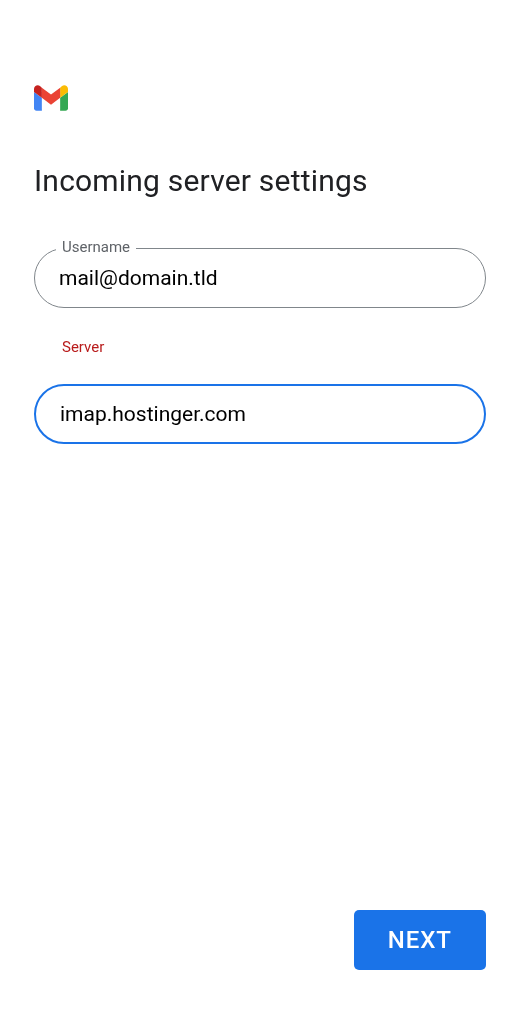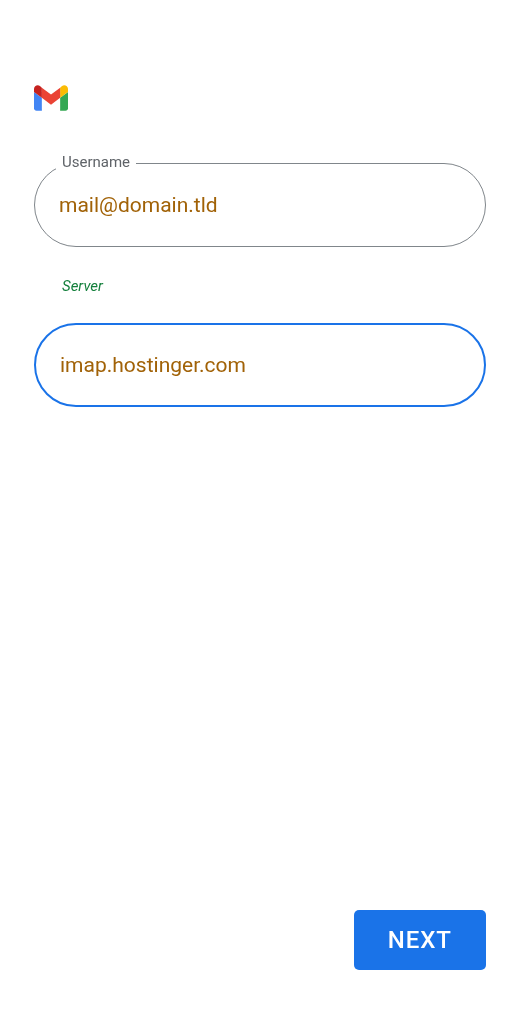--- a/index.html
+++ b/index.html
@@ -46,31 +46,30 @@
     .field-label {
       position: absolute;
       top: -10px;
       left: 22px;
       background: #ffffff;
       padding: 0 6px;
       font-size: 15px;
       color: #5f6368;
     }
     .field-label.focused {
-      color: #15803d;
-      font-style: italic;
+      color: #b91c1c;
     }
     .text-input {
       width: 100%;
-      height: 84px;
+      height: 60px;
       border: 1.5px solid #80868b;
       border-radius: 42px;
       padding: 0 24px;
       font-size: 21px;
-      color: #a16207;
+      color: #000000;
       background: #ffffff;
       outline: none;
     }
     .text-input.focused {
       border: 2.5px solid #1a73e8;
       margin-top: 36px;
     }
     .password-dots {
       width: 100%;
       height: 84px;
@@ -121,20 +120,21 @@
   <div class="gmail-logo">
     <svg viewBox="0 0 52 39" xmlns="http://www.w3.org/2000/svg">
       <path d="M3.8 39h8.2V19.2L0 10.3v24.9C0 37.3 1.7 39 3.8 39z" fill="#4285F4"></path>
       <path d="M40 39h8.2c2.1 0 3.8-1.7 3.8-3.8V10.3L40 19.2V39z" fill="#34A853"></path>
       <path d="M40 3.8v15.4l12-8.9V5.6c0-4.7-5.4-7.4-9.1-4.6L40 3.8z" fill="#FBBC04"></path>
       <path d="M12 19.2V3.8l14 10.5L40 3.8v15.4L26 29.7 12 19.2z" fill="#EA4335"></path>
       <path d="M0 5.6v4.7l12 8.9V3.8L9.1 1C5.4-1.8 0 .9 0 5.6z" fill="#C5221F"></path>
     </svg>
   </div>
 
+  <h1 class="page-title">Incoming server settings</h1>
 
   <div class="field-row">
     <div class="field-wrapper">
       <span class="field-label">Username</span>
       <input type="text" class="text-input" value="mail@domain.tld" style="">
     </div>
   </div>
 
 
   <div class="field-row">

